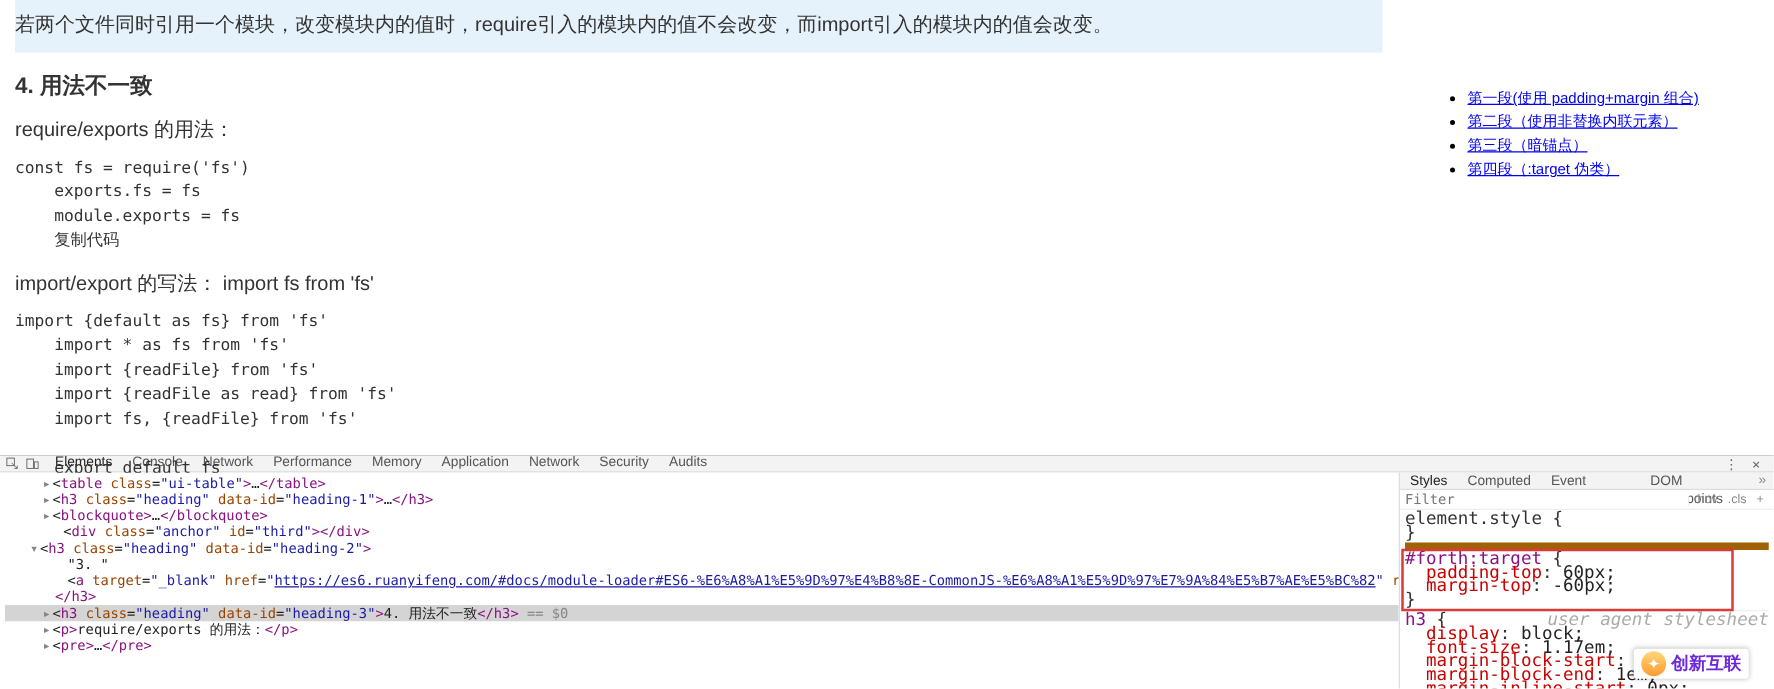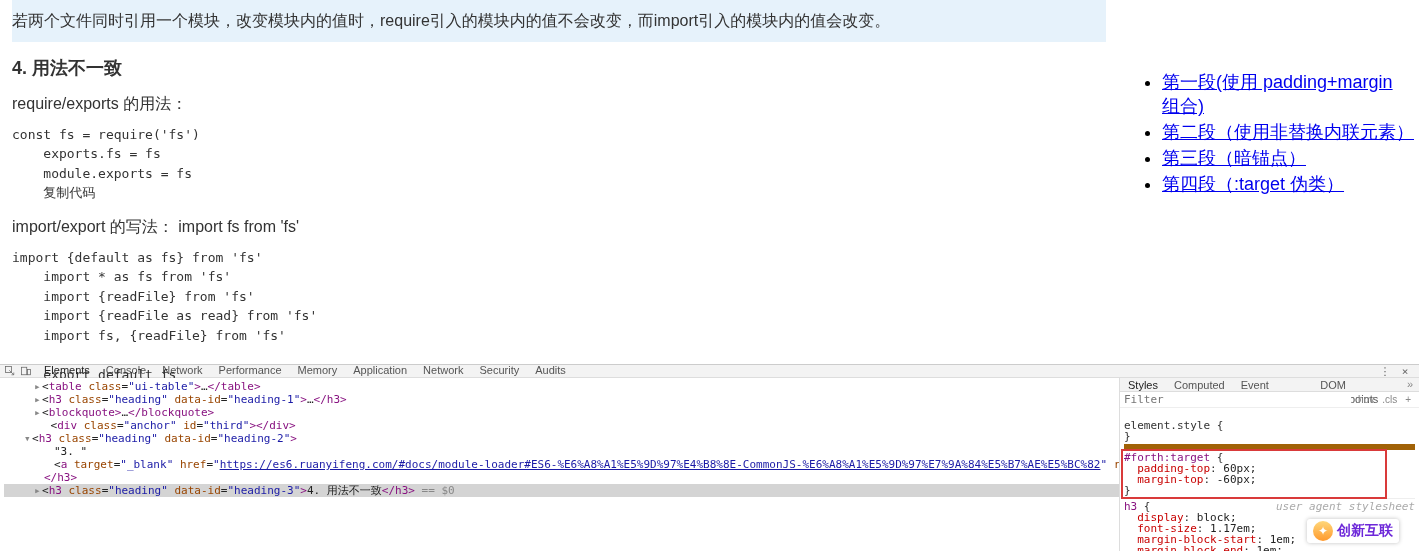--- a/index.html
+++ b/index.html
@@ -6,21 +6,21 @@
 body { font-family: -apple-system, BlinkMacSystemFont, "Segoe UI", sans-serif; font-size: 14px; color: #333; background: #fff; width: 1419px; overflow: hidden; }
 .page-top { height: 364px; position: relative; }
 .content-col { padding: 0 12px; width: 1118px; }
 .highlight-box { background: #e6f2fb; padding: 8px 0; margin-bottom: 14px; }
 .highlight-box p { font-size: 16px; color: #333; line-height: 1.6; }
 .heading { font-size: 18px; font-weight: 600; margin: 10px 0 14px 0; }
 .subtext { font-size: 16px; margin: 4px 0 10px 0; }
 pre { font-family: Menlo, Consolas, monospace; font-size: 13px; line-height: 1.5; white-space: pre; margin: 6px 0 14px 0; }
 .sidebar { position: absolute; top: 58px; left: 1118px; width: 301px; padding: 10px 0 0 20px; }
 .sidebar ul { list-style: disc; padding-left: 20px; }
-.sidebar li { margin: 2px 4px; color: #000; font-size: 18px; }
+.sidebar li { margin: 2px 16px; color: #000; font-size: 12px; }
 .sidebar a { color: #0000ee; text-decoration: underline; cursor: pointer; }
 .devtools { height: 187px; border-top: 1px solid #ccc; background: #fff; font-family: Menlo, Consolas, monospace; font-size: 11px; display: flex; flex-direction: column; }
 .dt-toolbar { height: 13px; background: #f3f3f3; border-bottom: 1px solid #ddd; display: flex; align-items: flex-end; padding: 0 4px; }
 .dt-icon { width: 12px; height: 12px; display: flex; align-items: center; justify-content: center; color: #666; margin-right: 4px; cursor: pointer; }
 .dt-icon svg { width: 12px; height: 12px; }
 .dt-tabs { display: flex; gap: 0; }
 .dt-tab { padding: 0 8px; font-size: 11px; color: #555; cursor: pointer; font-family: -apple-system, sans-serif; height: 13px; line-height: 13px; }
 .dt-tab.active { color: #222; }
 .dt-toolbar-right { margin-left: auto; display: flex; align-items: center; gap: 4px; }
 .dt-body { flex: 1; display: flex; overflow: hidden; }
@@ -36,21 +36,21 @@
 .txt { color: #222; }
 .selpath { color: #888; }
 .dt-styles { width: 300px; border-left: 1px solid #ddd; display: flex; flex-direction: column; position: relative; }
 .styles-tabs { height: 14px; background: #f3f3f3; border-bottom: 1px solid #ddd; display: flex; font-family: -apple-system, sans-serif; font-size: 11px; }
 .styles-tab { padding: 0 8px; color: #555; cursor: pointer; line-height: 14px; }
 .styles-tab.active { color: #222; }
 .styles-tabs .arrow { margin-left: auto; padding: 0 6px; color: #888; }
 .styles-filter { height: 16px; border-bottom: 1px solid #eee; display: flex; align-items: center; padding: 0 4px; }
 .styles-filter input { border: none; font-size: 11px; flex: 1; outline: none; font-family: Menlo, monospace; color: #888; }
 .styles-filter .fbtn { font-size: 10px; color: #888; padding: 0 4px; font-family: -apple-system, sans-serif; cursor: pointer; }
-.styles-body { flex: 1; padding: 2px 4px; line-height: 11px; font-size: 11px; overflow: hidden; position: relative; margin-top: 10px; }
+.styles-body { flex: 1; padding: 2px 4px; line-height: 11px; font-size: 14px; overflow: hidden; position: relative; }
 .sel-name { color: #881280; }
 .prop-n { color: #c80000; }
 .prop-v { color: #222; }
 .hl-box { border: 2px solid #d93a3a; position: absolute; }
 .ua-label { color: #aaa; font-style: italic; float: right; }
 .brand-badge { position: absolute; right: 20px; bottom: 8px; display: flex; align-items: center; background: #fff; border-radius: 3px; padding: 2px 6px; box-shadow: 0 0 4px rgba(0,0,0,0.25); }
 .brand-ico { width: 20px; height: 20px; border-radius: 50%; background: linear-gradient(#ffd77a, #ff9a2e); display: flex; align-items: center; justify-content: center; color: #fff; font-size: 12px; margin-right: 4px; }
 .brand-txt { font-size: 14px; font-weight: 600; color: #6d28d9; font-family: -apple-system, sans-serif; }
 </style>
 </head>
@@ -120,20 +120,22 @@
     <div class="dt-dom" id="dom-tree">
         <div class="dom-line"><span class="dom-tri">▸</span>&lt;<span class="tag">table</span> <span class="attr-n">class</span>=<span class="attr-v">"</span><span class="attr-v">ui-table</span><span class="attr-v">"</span><span class="tag">&gt;</span>…<span class="tag">&lt;/table&gt;</span></div>
         <div class="dom-line"><span class="dom-tri">▸</span>&lt;<span class="tag">h3</span> <span class="attr-n">class</span>=<span class="attr-v">"</span><span class="attr-v">heading</span><span class="attr-v">"</span> <span class="attr-n">data-id</span>=<span class="attr-v">"</span><span class="attr-v">heading-1</span><span class="attr-v">"</span><span class="tag">&gt;</span>…<span class="tag">&lt;/h3&gt;</span></div>
         <div class="dom-line"><span class="dom-tri">▸</span>&lt;<span class="tag">blockquote</span><span class="tag">&gt;</span>…<span class="tag">&lt;/blockquote&gt;</span></div>
         <div class="dom-line">&nbsp;&lt;<span class="tag">div</span> <span class="attr-n">class</span>=<span class="attr-v">"</span><span class="attr-v">anchor</span><span class="attr-v">"</span> <span class="attr-n">id</span>=<span class="attr-v">"</span><span class="attr-v">third</span><span class="attr-v">"</span><span class="tag">&gt;&lt;/div&gt;</span></div>
         <div class="dom-line" style="padding-left:30px"><span class="dom-tri">▾</span>&lt;<span class="tag">h3</span> <span class="attr-n">class</span>=<span class="attr-v">"</span><span class="attr-v">heading</span><span class="attr-v">"</span> <span class="attr-n">data-id</span>=<span class="attr-v">"</span><span class="attr-v">heading-2</span><span class="attr-v">"</span><span class="tag">&gt;</span></div>
         <div class="dom-line l2"><span class="txt">"3. "</span></div>
         <div class="dom-line l2">&lt;<span class="tag">a</span> <span class="attr-n">target</span>=<span class="attr-v">"</span><span class="attr-v">_blank</span><span class="attr-v">"</span> <span class="attr-n">href</span>=<span class="attr-v">"</span><span class="attr-link">https://es6.ruanyifeng.com/#docs/module-loader#ES6-%E6%A8%A1%E5%9D%97%E4%B8%8E-CommonJS-%E6%A8%A1%E5%9D%97%E7%9A%84%E5%B7%AE%E5%BC%82</span><span class="attr-v">"</span> <span class="attr-n">rel</span>=</div>
         <div class="dom-line" style="padding-left:40px"><span class="tag">&lt;/h3&gt;</span></div>
         <div class="dom-line sel"><span class="dom-tri">▸</span>&lt;<span class="tag">h3</span> <span class="attr-n">class</span>=<span class="attr-v">"</span><span class="attr-v">heading</span><span class="attr-v">"</span> <span class="attr-n">data-id</span>=<span class="attr-v">"</span><span class="attr-v">heading-3</span><span class="attr-v">"</span><span class="tag">&gt;</span><span class="txt">4. 用法不一致</span><span class="tag">&lt;/h3&gt;</span><span class="selpath"> == $0</span></div>
+        <div class="dom-line"><span class="dom-tri">▸</span>&lt;<span class="tag">p</span><span class="tag">&gt;</span><span class="txt">require/exports 的用法：</span><span class="tag">&lt;/p&gt;</span></div>
+        <div class="dom-line"><span class="dom-tri">▸</span>&lt;<span class="tag">pre</span><span class="tag">&gt;</span>…<span class="tag">&lt;/pre&gt;</span></div>
       </div>
     <div class="dt-styles">
       <div class="styles-tabs">
         <span class="styles-tab active">Styles</span>
         <span class="styles-tab">Computed</span>
         <span class="styles-tab">Event Listeners</span>
         <span class="styles-tab">DOM Breakpoints</span>
         <span class="arrow">»</span>
       </div>
       <div class="styles-filter">

